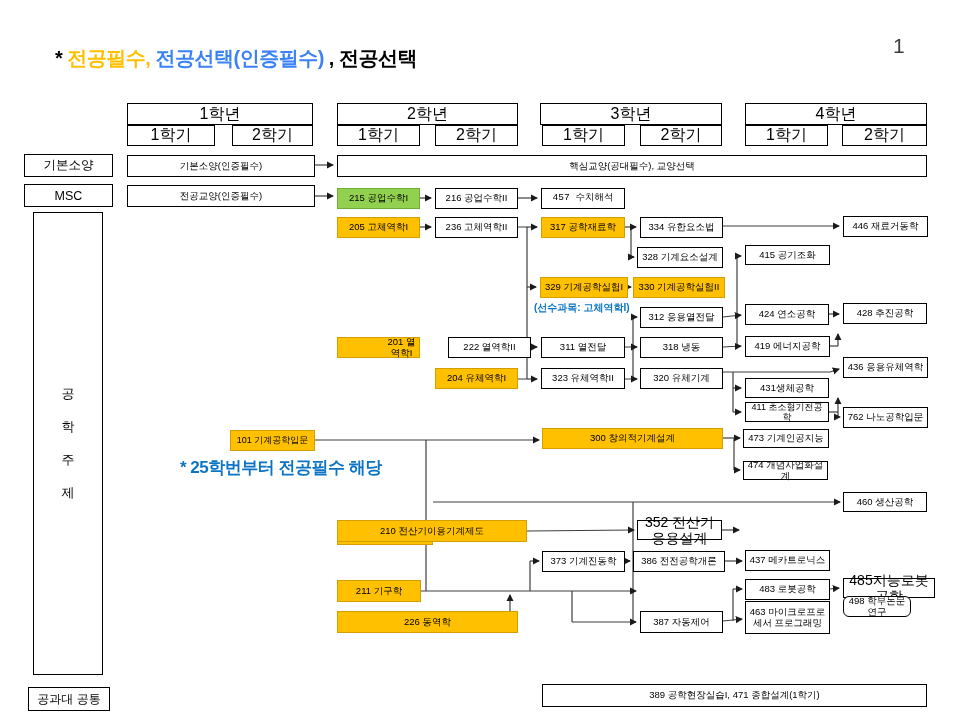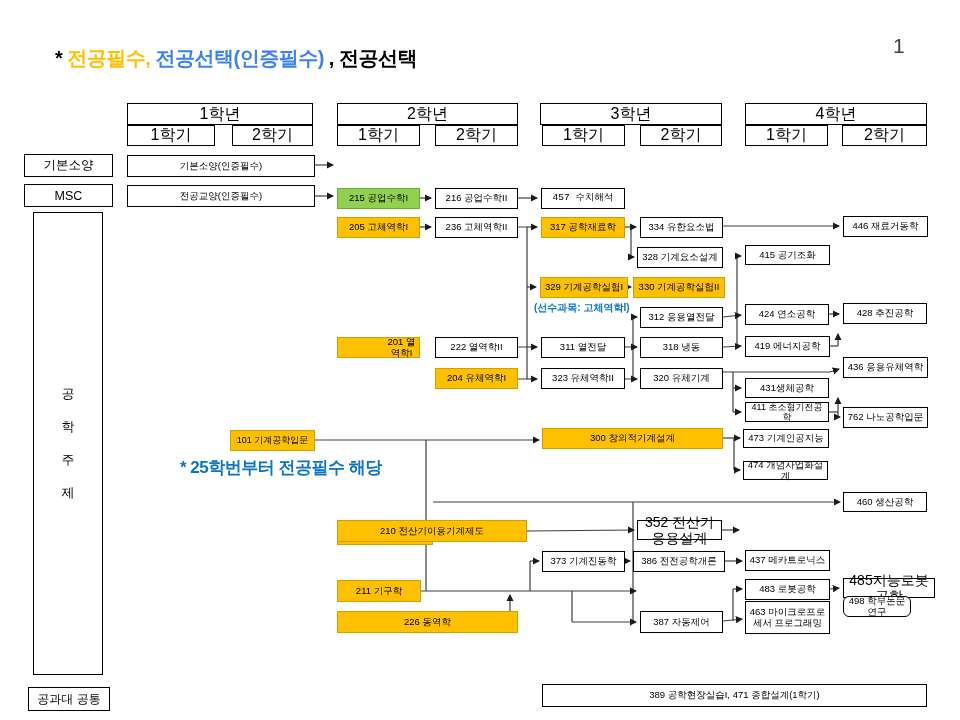--- a/index.html
+++ b/index.html
@@ -117,20 +117,21 @@
   <div class="sidebox" style="left:24px;top:184px;width:89px;height:23px;">MSC</div>
   <div class="tallbox" style="left:33px;top:212px;width:70px;height:463px;">
     <span>공</span>
     <span>학</span>
     <span>주</span>
     <span>제</span>
   </div>
   <div class="sidebox" style="left:28px;top:687px;width:82px;height:24px;font-size:12px;">공과대 공통</div>
 
   <div class="bar" style="left:127px;top:155px;width:188px;height:22px;">기본소양(인증필수)</div>
+  <div class="bar" style="left:337px;top:155px;width:590px;height:22px;">핵심교양(공대필수), 교양선택</div>
   <div class="bar" style="left:127px;top:185px;width:188px;height:22px;">전공교양(인증필수)</div>
   <div class="bar" style="left:542px;top:684px;width:385px;height:23px;">389 공학현장실습I, 471 종합설계(1학기)</div>
 
   <div class="bluebig" style="left:180px;top:456px;">* 25학번부터 전공필수 해당</div>
   <div class="bluesmall" style="left:534px;top:301px;">(선수과목: 고체역학I)</div>
 
   <div class="node green" style="left:337px;top:188px;width:83px;height:21px;">215 공업수학I</div>
   <div class="node" style="left:435px;top:188px;width:83px;height:21px;">216 공업수학II</div>
   <div class="node" style="left:541px;top:188px;width:84px;height:21px;font-family:Liberation Mono, monospace;">457 수치해석</div>
   <div class="node orange" style="left:337px;top:217px;width:83px;height:21px;">205 고체역학I</div>
@@ -139,21 +140,21 @@
   <div class="node" style="left:640px;top:217px;width:83px;height:21px;">334 유한요소법</div>
   <div class="node" style="left:843px;top:216px;width:85px;height:21px;">446 재료거동학</div>
   <div class="node" style="left:637px;top:247px;width:86px;height:21px;">328 기계요소설계</div>
   <div class="node" style="left:745px;top:245px;width:85px;height:20px;">415 공기조화</div>
   <div class="node orange" style="left:540px;top:277px;width:88px;height:21px;">329 기계공학실험I</div>
   <div class="node orange" style="left:633px;top:277px;width:92px;height:21px;">330 기계공학실험II</div>
   <div class="node" style="left:640px;top:307px;width:83px;height:21px;">312 응용열전달</div>
   <div class="node" style="left:745px;top:304px;width:84px;height:21px;">424 연소공학</div>
   <div class="node" style="left:843px;top:303px;width:84px;height:21px;">428 추진공학</div>
   <div class="node orange" style="left:337px;top:337px;width:83px;height:21px;padding-left:48px;">201 열역학I</div>
-  <div class="node" style="left:435px;top:337px;width:83px;height:21px;">222 열역학II</div>
+  <div class="node" style="left:448px;top:337px;width:83px;height:21px;">222 열역학II</div>
   <div class="node" style="left:541px;top:337px;width:84px;height:21px;">311 열전달</div>
   <div class="node" style="left:640px;top:337px;width:83px;height:21px;">318 냉동</div>
   <div class="node" style="left:745px;top:336px;width:85px;height:21px;">419 에너지공학</div>
   <div class="node" style="left:843px;top:357px;width:85px;height:21px;">436 응용유체역학</div>
   <div class="node orange" style="left:435px;top:368px;width:83px;height:21px;">204 유체역학I</div>
   <div class="node" style="left:541px;top:368px;width:84px;height:21px;">323 유체역학II</div>
   <div class="node" style="left:640px;top:368px;width:83px;height:21px;">320 유체기계</div>
   <div class="node" style="left:745px;top:378px;width:84px;height:20px;">431생체공학</div>
   <div class="node" style="left:745px;top:402px;width:84px;height:20px;font-size:9px;">411 초소형기전공학</div>
   <div class="node" style="left:843px;top:407px;width:85px;height:21px;">762 나노공학입문</div>

